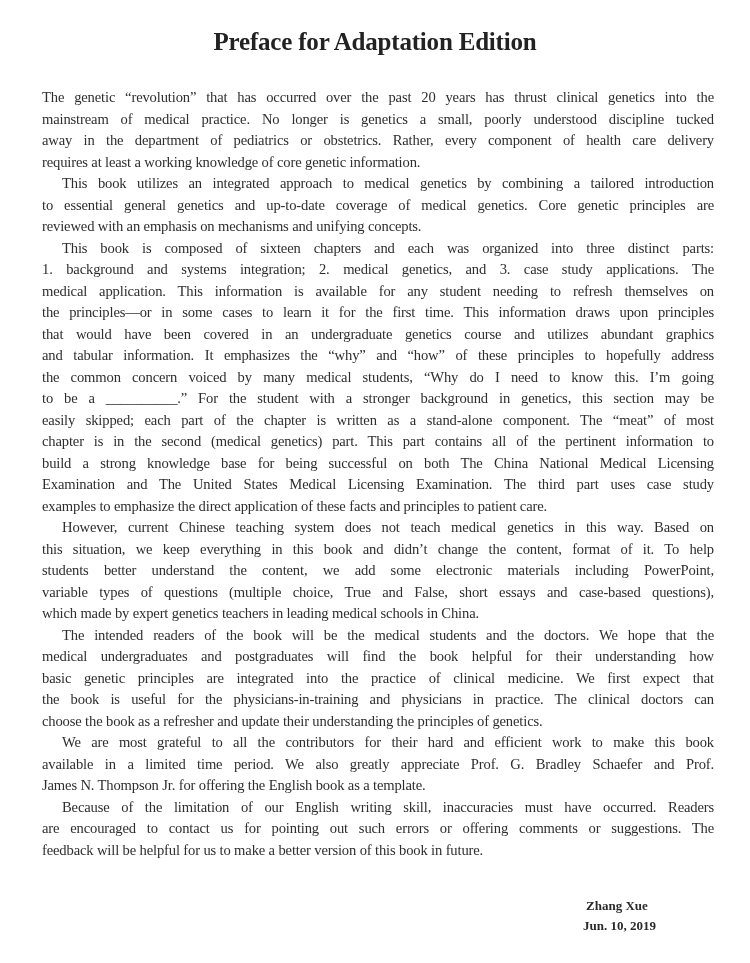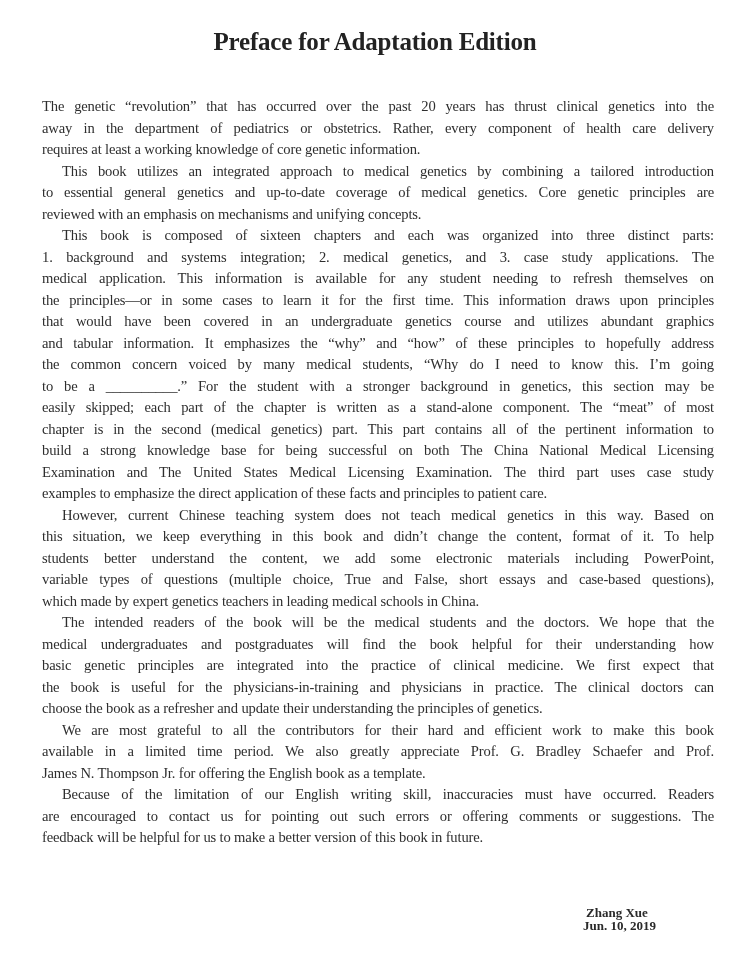--- a/index.html
+++ b/index.html
@@ -3,42 +3,43 @@
 <meta charset="utf-8">
 <style>
   html, body { margin: 0; padding: 0; background: #ffffff; }
   body { width: 750px; height: 963px; position: relative; overflow: hidden; }
   .page { position: absolute; left: 0; top: 0; width: 750px; height: 701px; background: #fff; color: #2a2a2a; }
   .title {
     position: absolute; left: 0; width: 750px; top: 28px; text-align: center;
     font-family: "Liberation Serif", serif; font-weight: bold; font-size: 25px; color: #222;
     letter-spacing: -0.2px;
   }
-  .body { position: absolute; left: 42px; width: 672px; top: 96px; }
+  .body { position: absolute; left: 42px; width: 672px; top: 87px; }
   .line {
     font-family: "Liberation Serif", serif; font-size: 14.6px; line-height: 21.5px; height: 21.5px;
     color: #2e2e2e; white-space: nowrap; text-align: justify; text-align-last: justify;
     letter-spacing: -0.15px; overflow: hidden;
   }
   .line.last { text-align-last: left; }
   .line.indent { text-indent: 20px; }
   .sign { position: absolute; top: 898px; font-family: "Liberation Serif", serif; font-weight: bold; font-size: 13px; color: #2a2a2a; }
-  .sign.name { left: 586px; margin-top: 7px; }
+  .sign.name { left: 586px; }
   .sign.date { left: 583px; top: 918px; }
 </style>
 </head>
 <body>
 
 <div class="page">
   <div class="title">Preface for Adaptation Edition</div>
 
   <div class="body">
 
     <div>
       <div class="line">The genetic “revolution” that has occurred over the past 20 years has thrust clinical genetics into the</div>
+      <div class="line">mainstream of medical practice. No longer is genetics a small, poorly understood discipline tucked</div>
       <div class="line">away in the department of pediatrics or obstetrics. Rather, every component of health care delivery</div>
       <div class="line last">requires at least a working knowledge of core genetic information.</div>
     </div>
 
     <div>
       <div class="line indent">This book utilizes an integrated approach to medical genetics by combining a tailored introduction</div>
       <div class="line">to essential general genetics and up-to-date coverage of medical genetics. Core genetic principles are</div>
       <div class="line last">reviewed with an emphasis on mechanisms and unifying concepts.</div>
     </div>
 

